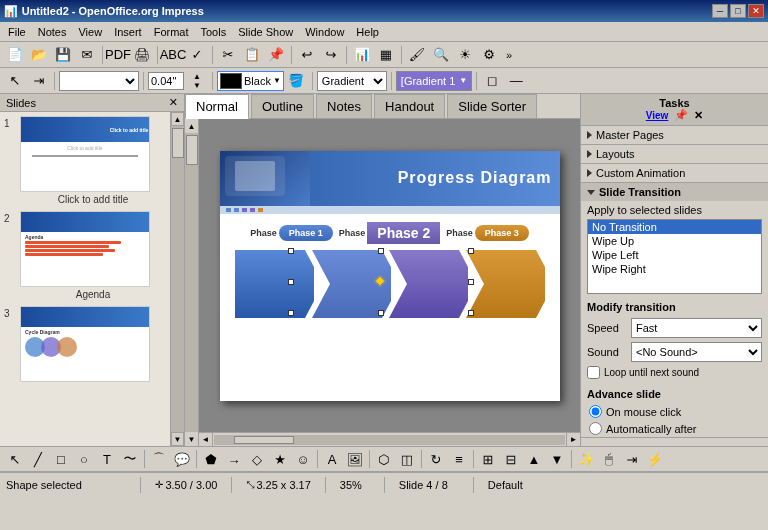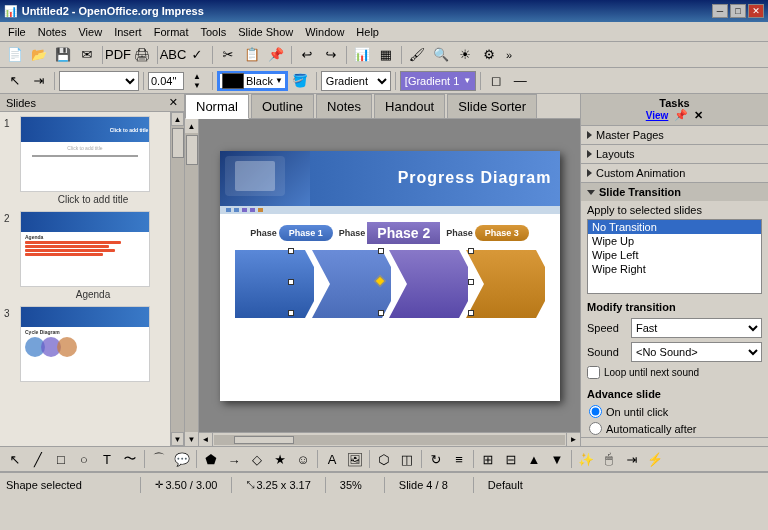--- a/index.html
+++ b/index.html
@@ -147,21 +147,21 @@
   <div class="tb-btn">↖</div>
   <div class="tb-btn">⇥</div>
   <div class="tb-sep"></div>
   <select class="tb-select" style="width:80px;">
     <option></option>
   </select>
   <div class="tb-sep"></div>
   <input class="tb-input" style="width: 36px;" value="0.04&quot;">
   <div class="tb-btn" style="font-size:8px;">▲<br>▼</div>
   <div class="tb-sep"></div>
-  <div style="display:inline-flex;align-items:center;border:3px solid #3b82f6;background:white;padding:0 2px;height:20px;">
+  <div style="display:inline-flex;align-items:center;border:1px solid #3b82f6;background:white;padding:0 2px;height:20px;">
     <div class="color-box"></div>
     <span class="color-label">Black</span>
     <span style="font-size:8px;margin-left:2px;">▼</span>
   </div>
   <div class="tb-btn">🪣</div>
   <div class="tb-sep"></div>
   <select class="tb-select" style="width:70px;">
     <option>Gradient</option>
   </select>
   <div class="tb-sep"></div>
@@ -444,21 +444,21 @@
 
         <div class="checkbox-row">
           <input type="checkbox" style="">
           <span style="font-size:10px;">Loop until next sound</span>
         </div>
 
         <div style="padding:3px 6px;font-weight:bold;font-size:11px;margin-top:4px;">Advance slide</div>
 
         <div class="radio-row">
           <input type="radio" name="advance" checked="" style="">
-          <span>On until click</span>
+          <span>On mouse click</span>
         </div>
 
         <div class="radio-row">
           <input type="radio" name="advance" style="">
           <span>Automatically after</span>
         </div>
 
       </div>
     </div>
   </div>

